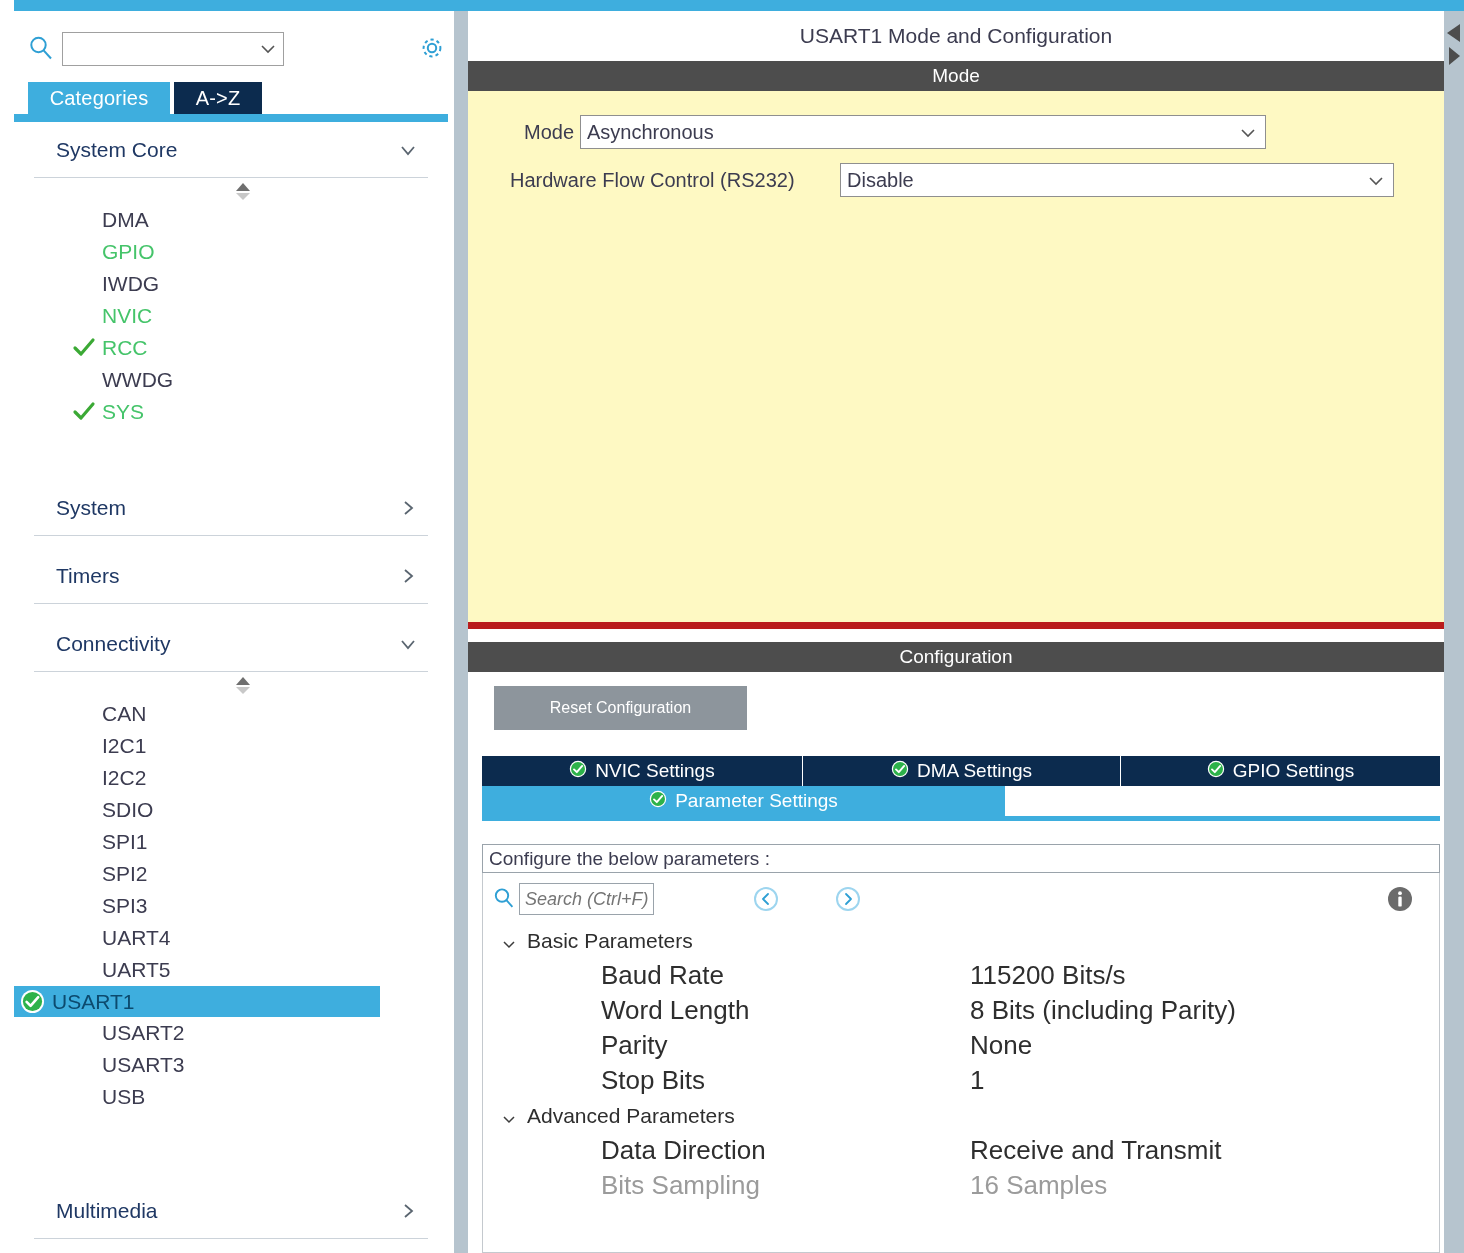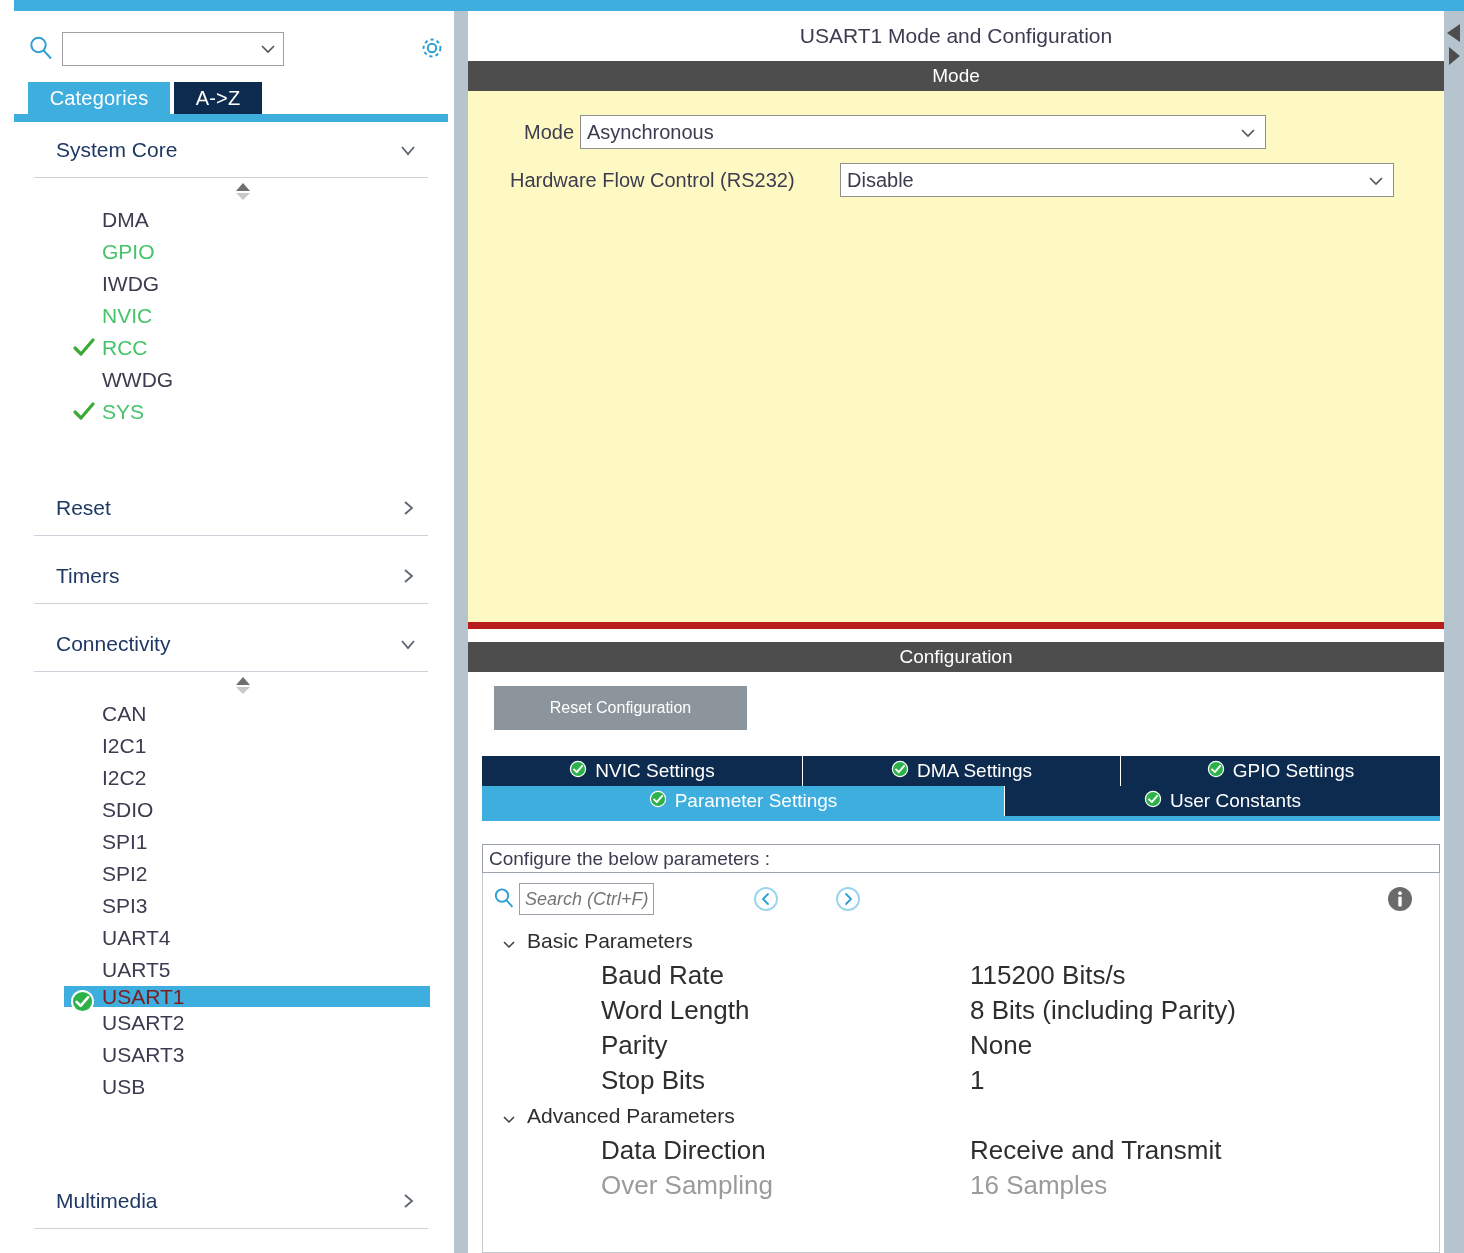--- a/index.html
+++ b/index.html
@@ -89,22 +89,22 @@
   .item-list { padding: 0; margin: 0; }
   .tree-item {
     position: relative; height: 32px; display: flex; align-items: center;
     padding-left: 88px; font-size: 21px; color: #3c3c50;
   }
   .tree-item.green { color: #45c46a; }
   .tree-item .chk {
     position: absolute; left: 58px; top: 4px; width: 24px; height: 24px;
   }
   .tree-item.selected {
-    background: #3eaede; color: #7f1d1d; margin-left: 50px;
-    padding-left: 38px; width: 366px; height: 21px;
+    background: #3eaede; color: #0c4a6e; 
+    padding-left: 38px; width: 366px; height: 31px;
   }
   .tree-item.selected .chk-circle {
     position: absolute; left: 6px; top: 3px; width: 25px; height: 25px;
   }
 
   
   .splitter {
     position: absolute; left: 448px; top: 11px; width: 20px; height: 1242px;
     background: #b6c4ce;
   }
@@ -307,21 +307,21 @@
               <polyline points="3,12 9,18 21,4" fill="none" stroke="#3ba935" stroke-width="3.2" stroke-linecap="round" stroke-linejoin="round"></polyline>
             </svg>
           </span>
           <span>SYS</span>
         </div>
       </div>
 
       <div class="group-spacer" style="height:52px"></div>
 
       <div class="group-header">
-        <span class="group-title">Reset</span>
+        <span class="group-title">System</span>
         <span class="group-chev">
           <svg width="20" height="20" viewBox="0 0 20 20">
             <polyline points="7,4 14,10 7,16" fill="none" stroke="#5a6570" stroke-width="1.8"></polyline>
           </svg>
         </span>
       </div>
 
       <div class="group-spacer" style="height:12px"></div>
 
       <div class="group-header">
@@ -490,30 +490,20 @@
           <div class="cfg-tab active" style="width:523px">
             <span>
               <svg width="18" height="18" viewBox="0 0 18 18">
                 <circle cx="9" cy="9" r="8.2" fill="#ffffff"></circle>
                 <circle cx="9" cy="9" r="7" fill="#2db24a"></circle>
                 <polyline points="5,9.4 7.8,12.2 13.2,5.9" fill="none" stroke="#ffffff" stroke-width="1.9" stroke-linecap="round" stroke-linejoin="round"></polyline>
               </svg>
             </span>
             <span>Parameter Settings</span>
           </div>
-          <div class="cfg-tab" style="width:435px">
-            <span>
-              <svg width="18" height="18" viewBox="0 0 18 18">
-                <circle cx="9" cy="9" r="8.2" fill="#ffffff"></circle>
-                <circle cx="9" cy="9" r="7" fill="#2db24a"></circle>
-                <polyline points="5,9.4 7.8,12.2 13.2,5.9" fill="none" stroke="#ffffff" stroke-width="1.9" stroke-linecap="round" stroke-linejoin="round"></polyline>
-              </svg>
-            </span>
-            <span>User Constants</span>
-          </div>
         </div>
         <div class="tab-underline"></div>
       </div>
 
       <div class="cfg-hint">Configure the below parameters :</div>
 
       <div class="param-pane">
         <div class="param-toolbar">
           <span class="p-search-icon">
             <svg width="22" height="22" viewBox="0 0 22 22">
@@ -580,21 +570,21 @@
               </svg>
             </span>
             <span>Advanced Parameters</span>
           </div>
 
           <div class="param-item">
             <span class="param-name">Data Direction</span>
             <span class="param-value">Receive and Transmit</span>
           </div>
           <div class="param-item disabled">
-            <span class="param-name">Over Sampling</span>
+            <span class="param-name">Bits Sampling</span>
             <span class="param-value">16 Samples</span>
           </div>
 
         </div>
       </div>
     </div>
   </div>
 
   <div class="right-strip"></div>
   <div class="strip-arrows">

